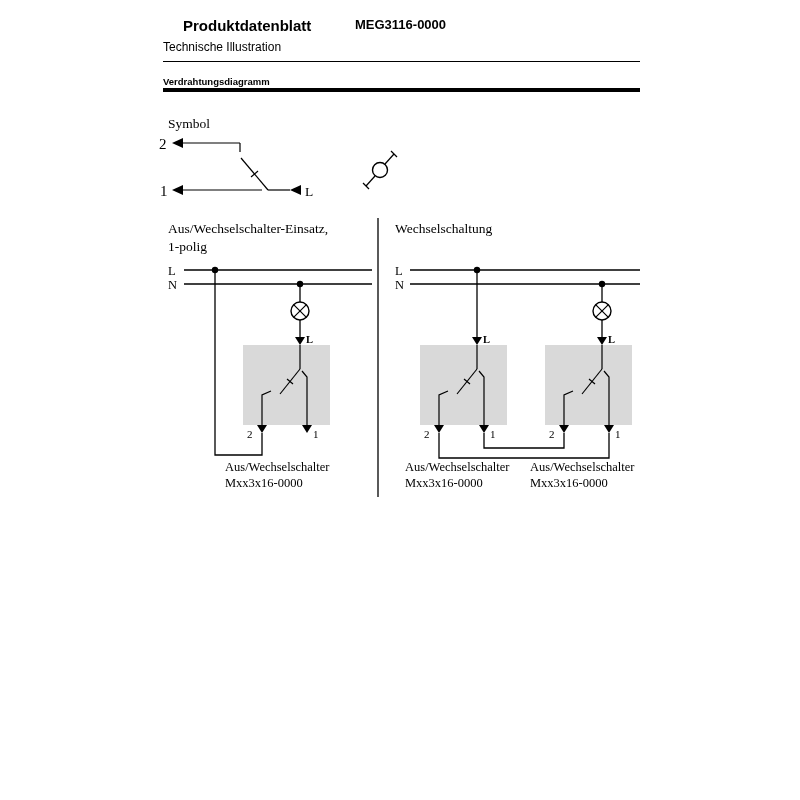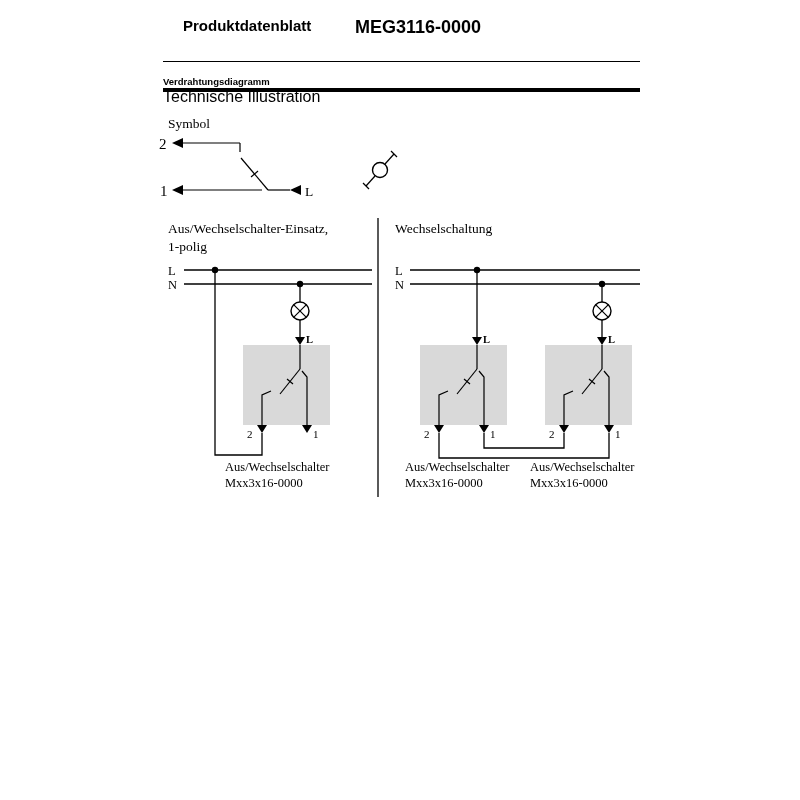--- a/index.html
+++ b/index.html
@@ -1,20 +1,20 @@
 <!DOCTYPE html>
 <html><head>
 <meta charset="utf-8">
 <style>
   html,body{margin:0;padding:0;background:#ffffff;}
   .page{position:relative;width:800px;height:800px;background:#ffffff;overflow:hidden;
         font-family:"Liberation Sans",sans-serif;color:#000;}
   .hdr-title{position:absolute;left:163px;top:17px;font-size:15px;font-weight:bold;margin-left:20px;}
-  .hdr-code{position:absolute;left:355px;top:17px;font-size:18px;font-weight:bold;}
-  .hdr-sub{position:absolute;left:163px;top:40px;font-size:16px;margin-top:48px;}
+  .hdr-code{position:absolute;left:355px;top:17px;font-size:13px;font-weight:bold;}
+  .hdr-sub{position:absolute;left:163px;top:40px;font-size:12px;}
   .hdr-rule{position:absolute;left:163px;top:61px;width:477px;height:1px;background:#000;}
   .hdr-section{position:absolute;left:163px;top:76px;font-size:9.5px;font-weight:bold;}
   .hdr-bar{position:absolute;left:163px;top:88px;width:477px;height:4px;background:#000;}
   svg.diagram{position:absolute;left:0;top:0;}
   text{font-family:"Liberation Serif",serif;fill:#000;}
   .t-heading{font-size:13.5px;}
   .t-big{font-size:15px;}
   .t-bus{font-size:12.5px;}
   .t-term{font-size:11px;}
   .t-lbl{font-size:10.5px;font-weight:bold;}

